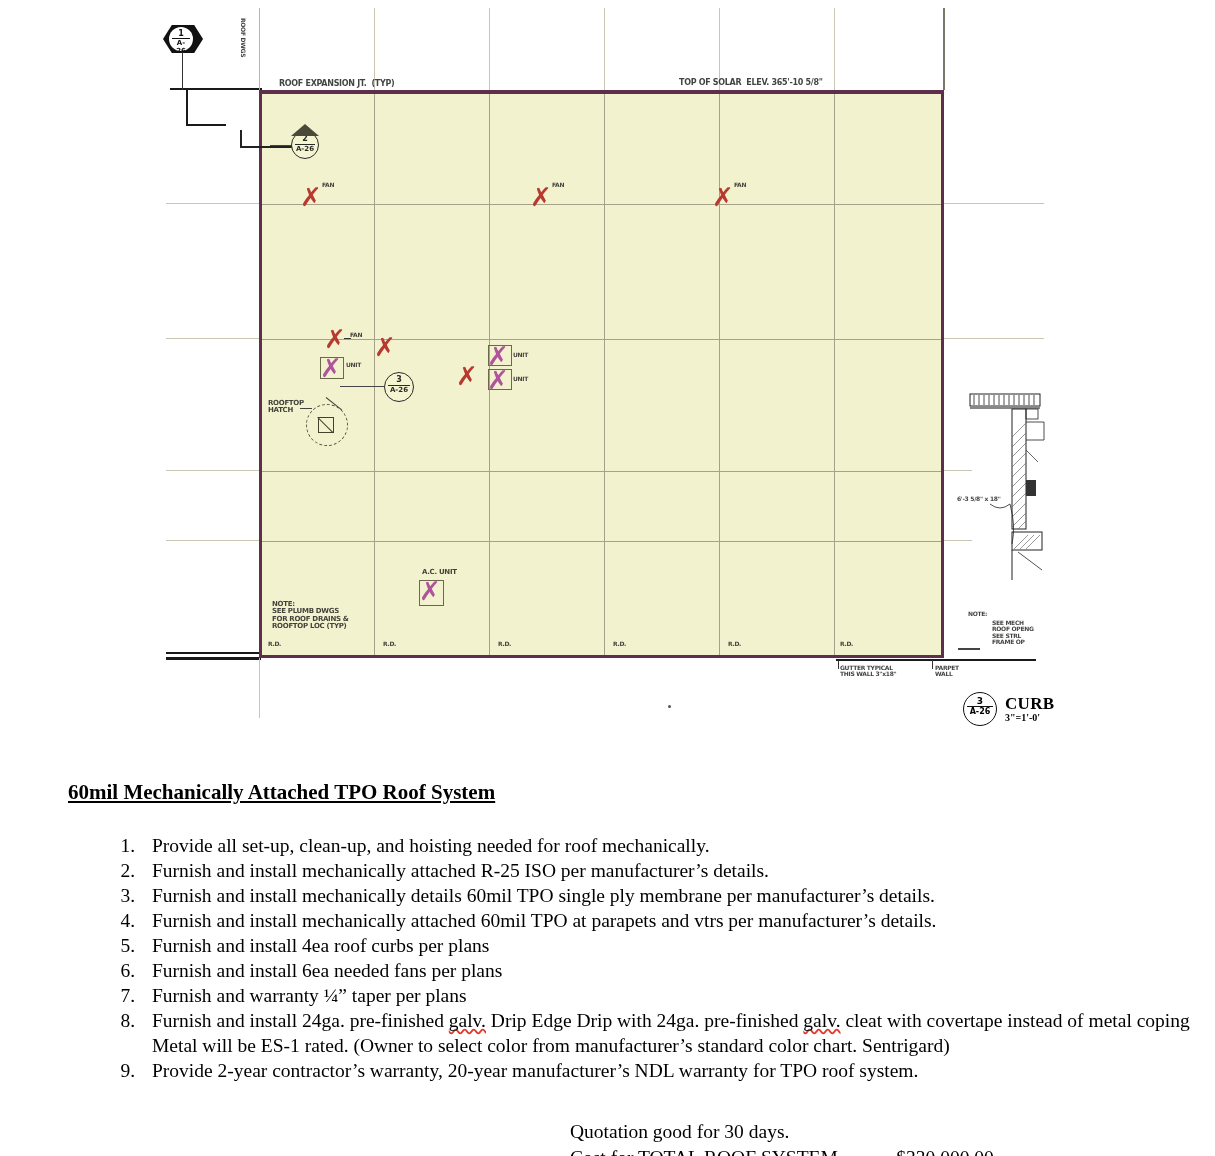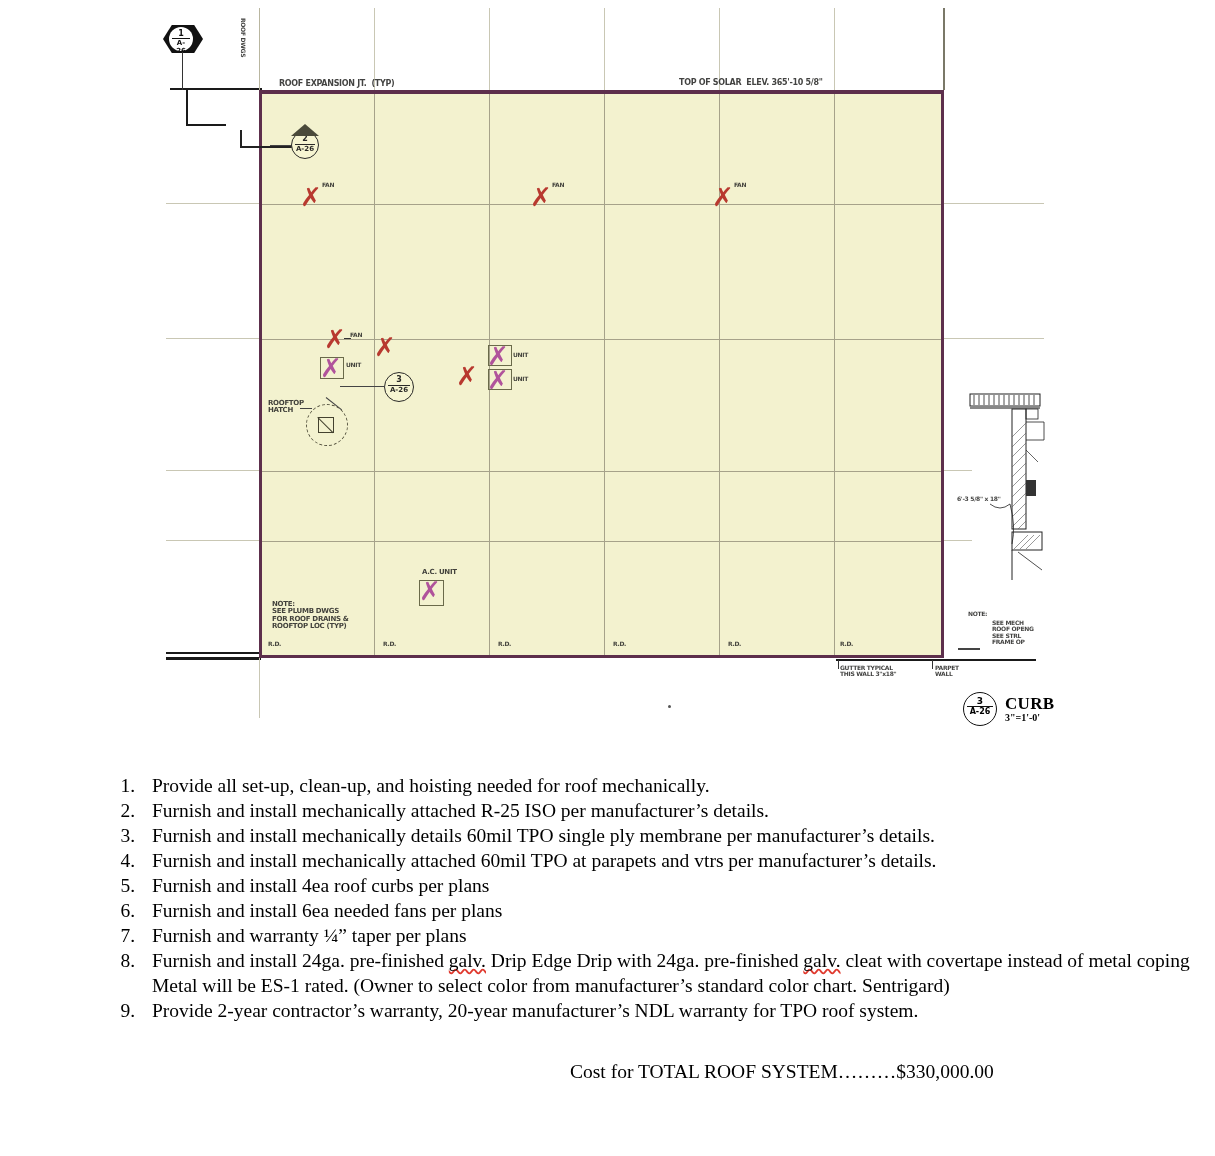--- a/index.html
+++ b/index.html
@@ -366,30 +366,32 @@
       <span class="sm">3"=1'-0'</span>
     </span>
   </div>
 
   <div style="position:absolute;left:668px;top:705px;width:3px;height:3px;border-radius:50%;background:#555;"></div>
 
 </div>
 
 <div id="doc">
 
+  <div id="doc-heading">60mil Mechanically Attached TPO Roof System</div>
 
   <ol id="spec-list">
     <li><span>Provide all set-up, clean-up, and hoisting needed for roof mechanically.</span></li>
     <li><span>Furnish and install mechanically attached R-25 ISO  per manufacturer’s details.</span></li>
     <li><span>Furnish and install mechanically details 60mil TPO single ply membrane per manufacturer’s details.</span></li>
     <li><span>Furnish and install mechanically attached 60mil TPO at parapets and vtrs per manufacturer’s details.</span></li>
     <li><span>Furnish and install 4ea roof curbs per plans</span></li>
     <li><span>Furnish and install 6ea needed fans per plans</span></li>
     <li><span>Furnish and warranty ¼” taper per plans</span></li>
     <li><span>Furnish and install 24ga. pre-finished </span><span class="sp-underline">galv.</span><span> Drip Edge Drip with 24ga. pre-finished </span><span class="sp-underline">galv.</span><span> cleat with covertape instead of metal coping  Metal will be ES-1 rated. (Owner to select color from manufacturer’s standard color chart. Sentrigard)</span></li>
     <li><span>Provide 2-year contractor’s warranty, 20-year manufacturer’s NDL warranty for TPO roof system.</span></li>
   </ol>
 
   <div id="footer-block">
+    <div>Quotation good for 30 days.</div>
     <div>Cost for TOTAL ROOF SYSTEM………$330,000.00</div>
   </div>
 
 </div>
 
 </body></html>

